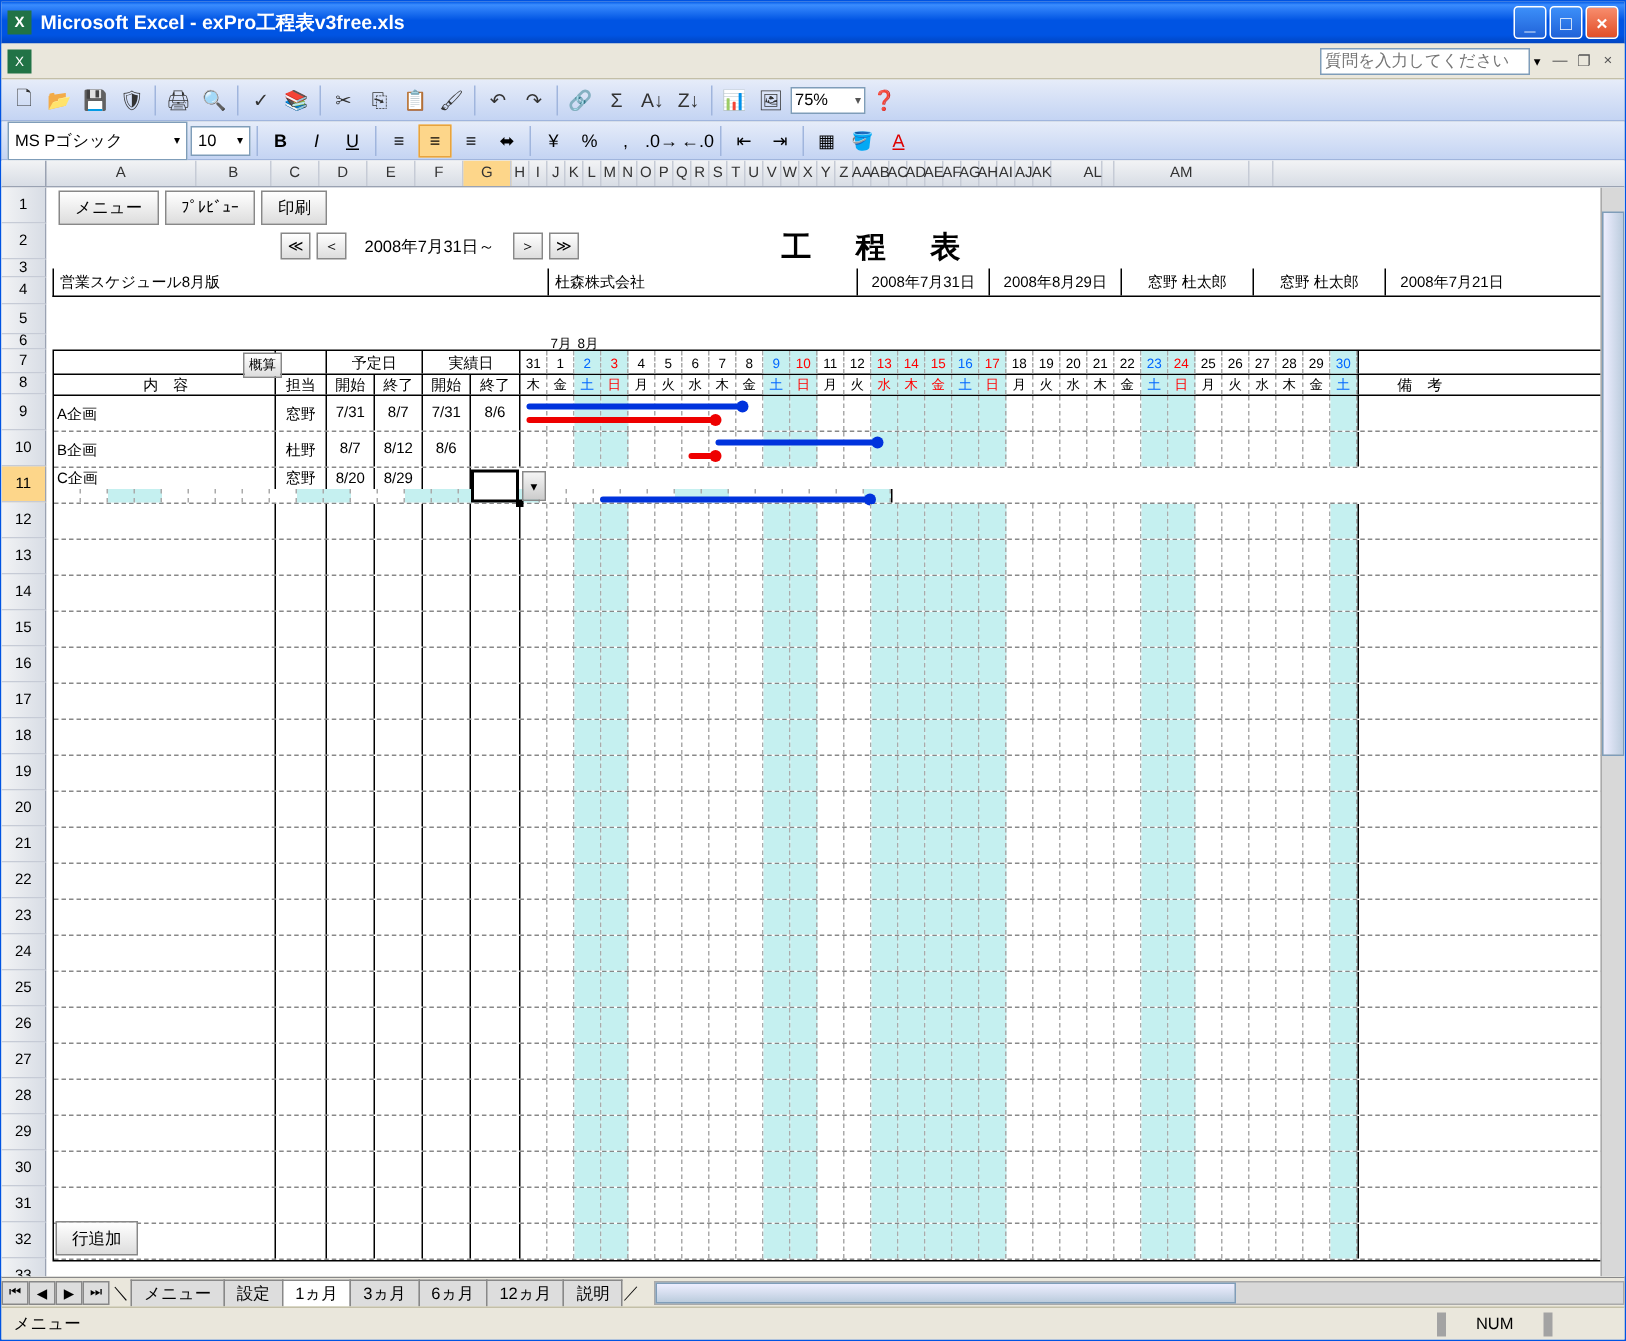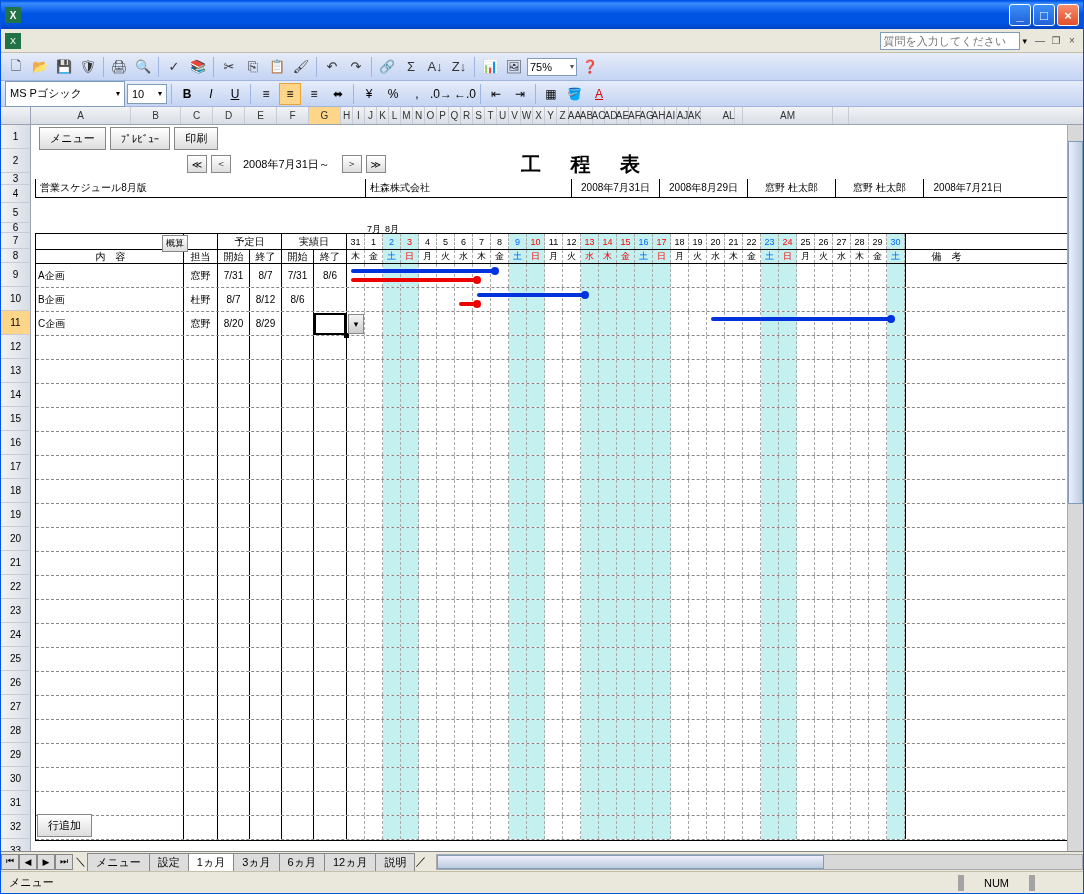--- a/index.html
+++ b/index.html
@@ -116,20 +116,21 @@
 
 .vscroll { position: absolute; right: 0; top: 0; bottom: 0; width: 16px; background: #d8d8d8; border-left:1px solid #aaa; }
 .vscroll-thumb { position:absolute; top:16px; height: 50%; width:100%; background: linear-gradient(to right,#eef,#bcd); border:1px solid #7f9db9; }
 </style>
 </head>
 <body>
 
 <div class="window">
   <div class="titlebar">
     <span class="app-icon">X</span>
+    <span>Microsoft Excel - exPro工程表v3free.xls</span>
     <span class="spacer"></span>
     <div class="win-btns">
       <div class="win-btn min">_</div>
       <div class="win-btn max">□</div>
       <div class="win-btn close">×</div>
     </div>
   </div>
 
   <div class="menubar">
     <span class="xl-icon">X</span>
@@ -637,21 +638,21 @@
                   <div class="day-col wk"></div>
                   <div class="remarks"></div>
                   <div class="bar blue" style="left: 130px; width: 108px; top: 5px;">
                     <div class="dot" style="right:-4px;"></div>
                   </div>
                   <div class="bar red" style="left: 112px; width: 18px; top: 14px;">
                     <div class="dot" style="right:-4px;"></div>
                   </div>
                 </div>
               </div>
-              <div class="sch-row" style="position: relative;">
+              <div class="sch-row" style="position: relative; flex-direction: column;">
                 <div class="left-cells">
                   <div class="lc naiyou">C企画</div>
                   <div class="lc tanto">窓野</div>
                   <div class="lc date">8/20</div>
                   <div class="lc date">8/29</div>
                   <div class="lc date"></div>
                   <div class="lc last"></div>
                 </div>
                 <div class="gantt-cells">
                   <div class="day-col"></div>

